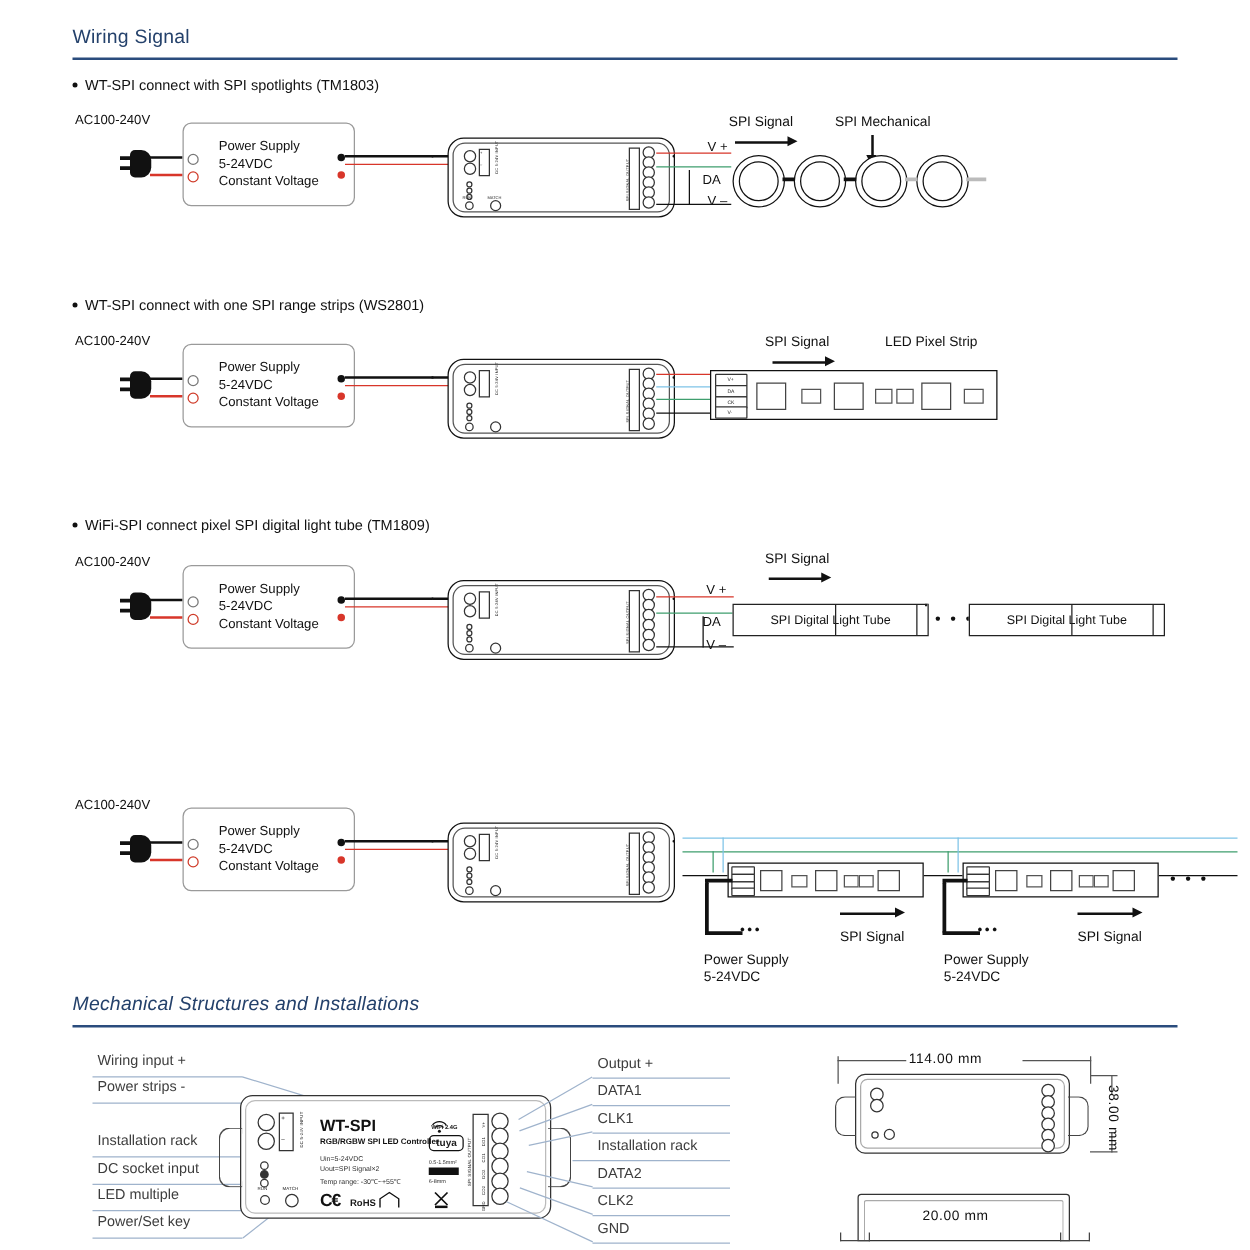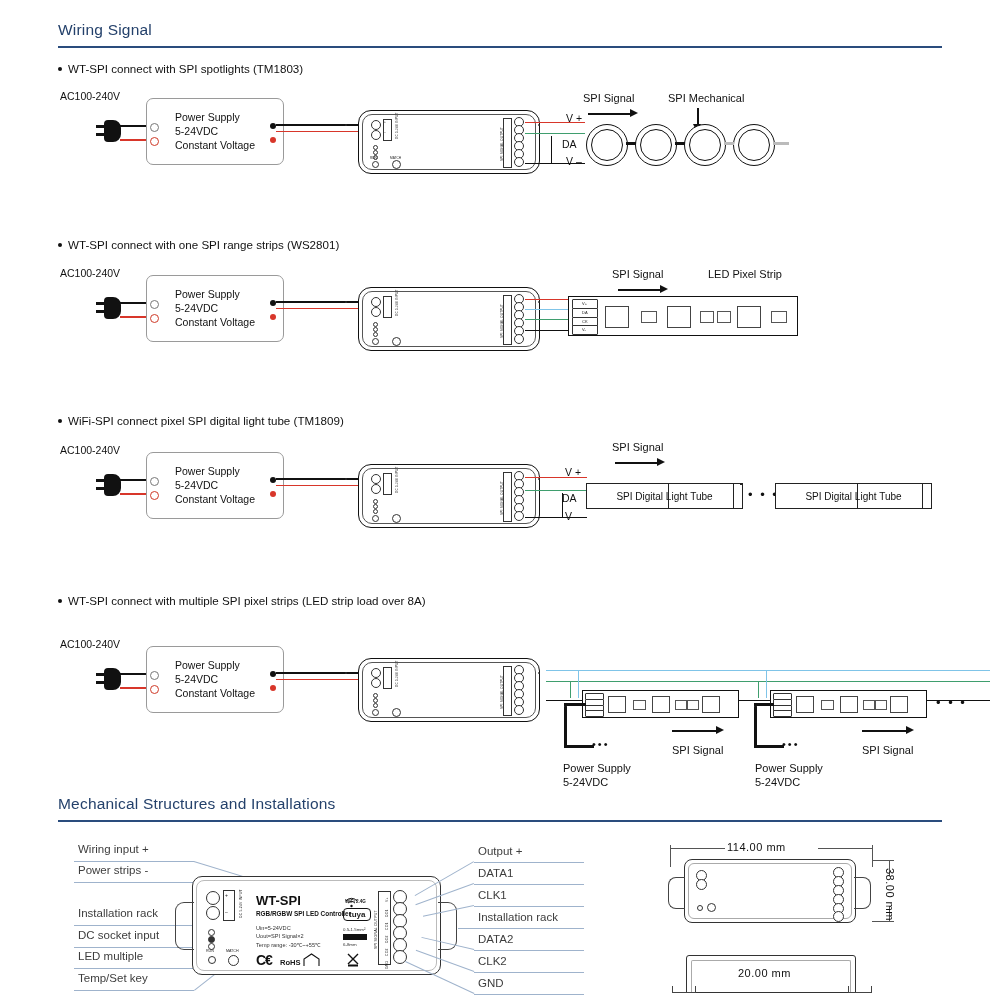--- a/index.html
+++ b/index.html
@@ -330,21 +330,20 @@
   <div class="tube" style="left:743px;top:483px;width:0px;height:24px;border:none;"></div>
   <div class="tube" style="left:740px;top:483px;width:0;height:0;border:none;"></div>
   <div class="tube" style="left:740px;top:483px;width:0;height:0;border:none;"></div>
   <div class="tube" style="left:740px;top:483px;width:0;height:0;border:none;"></div>
   <div class="tube" style="left:775px;top:483px;width:155px;height:24px;">
     <div class="cap"></div>
     <div class="cap r"></div>
     <span>SPI Digital Light Tube</span>
   </div>
 
-  <div class="bullet" style="left:58px;top:594px;"><span class="dot"></span><span>WT-SPI connect with multiple SPI pixel strips (LED strip load over 8A)</span></div>
 
   <div class="ac-label" style="left:60px;top:638px;">AC100-240V</div>
 
   <div class="plug" style="left:96px;top:662px;width:28px;height:34px;">
     <div class="body"></div>
     <div class="pin p1"></div>
     <div class="pin p2"></div>
   </div>
   <div class="w" style="left:120px;top:673px;width:26px;height:1.6px;"></div>
   <div class="wr" style="left:120px;top:687px;width:26px;height:1.6px;"></div>
@@ -435,21 +434,21 @@
   <div class="anno" style="left:755px;top:776px;">5-24VDC</div>
 
   <div class="w" style="left:672px;top:730px;width:46px;height:1.6px;"></div>
   <div style="position:absolute;left:716px;top:726px;width:0;height:0;border-left:8px solid #111;border-top:4.5px solid transparent;border-bottom:4.5px solid transparent;"></div>
   <div class="arrow-lbl" style="left:672px;top:730px;margin-top:14px;">SPI Signal</div>
 
   <div class="w" style="left:862px;top:730px;width:46px;height:1.6px;"></div>
   <div style="position:absolute;left:906px;top:726px;width:0;height:0;border-left:8px solid #111;border-top:4.5px solid transparent;border-bottom:4.5px solid transparent;"></div>
   <div class="arrow-lbl" style="left:862px;top:744px;">SPI Signal</div>
 
-  <div class="sec-head" style="left:58px;top:795px;">Mechanical Structures and Installations</div>
+  <div class="sec-head" style="left:58px;top:795px;font-style:italic;">Mechanical Structures and Installations</div>
   <div class="sec-rule" style="left:58px;top:820px;width:884px;"></div>
 
   <div class="mech-lbl" style="left:78px;top:843px;">Wiring input +</div>
   <div class="leader" style="left:74px;top:861px;width:120px;"></div>
   <div class="leader-d" style="left:194px;top:861px;width:110px;transform:rotate(17deg);"></div>
 
   <div class="mech-lbl" style="left:78px;top:864px;">Power strips -</div>
   <div class="leader" style="left:74px;top:882px;width:120px;"></div>
   <div class="leader-d" style="left:194px;top:882px;width:105px;transform:rotate(12deg);"></div>
 
@@ -457,21 +456,21 @@
   <div class="leader" style="left:74px;top:925px;width:130px;"></div>
 
   <div class="mech-lbl" style="left:78px;top:929px;">DC socket input</div>
   <div class="leader" style="left:74px;top:947px;width:130px;"></div>
   <div class="leader-d" style="left:204px;top:947px;width:60px;transform:rotate(-18deg);"></div>
 
   <div class="mech-lbl" style="left:78px;top:950px;">LED multiple</div>
   <div class="leader" style="left:74px;top:968px;width:120px;"></div>
   <div class="leader-d" style="left:194px;top:968px;width:40px;transform:rotate(-30deg);"></div>
 
-  <div class="mech-lbl" style="left:78px;top:972px;">Temp/Set key</div>
+  <div class="mech-lbl" style="left:78px;top:972px;">Power/Set key</div>
   <div class="leader" style="left:74px;top:990px;width:120px;"></div>
   <div class="leader-d" style="left:194px;top:990px;width:62px;transform:rotate(-38deg);"></div>
 
   <div class="mbody" style="left:192px;top:876px;width:247px;height:97px;">
     <div style="position:absolute;left:3px;top:3px;right:3px;bottom:3px;border:.8px solid #bbb;border-radius:8px;"></div>
     <div class="hole" style="left:13px;top:14px;width:12px;height:12px;"></div>
     <div class="hole" style="left:13px;top:29px;width:12px;height:12px;"></div>
     <div class="termbox" style="left:30px;top:13px;width:10px;height:29px;"></div>
     <div style="position:absolute;left:32px;top:15px;font-size:5px;">+</div>
     <div style="position:absolute;left:32px;top:32px;font-size:5px;">–</div>

